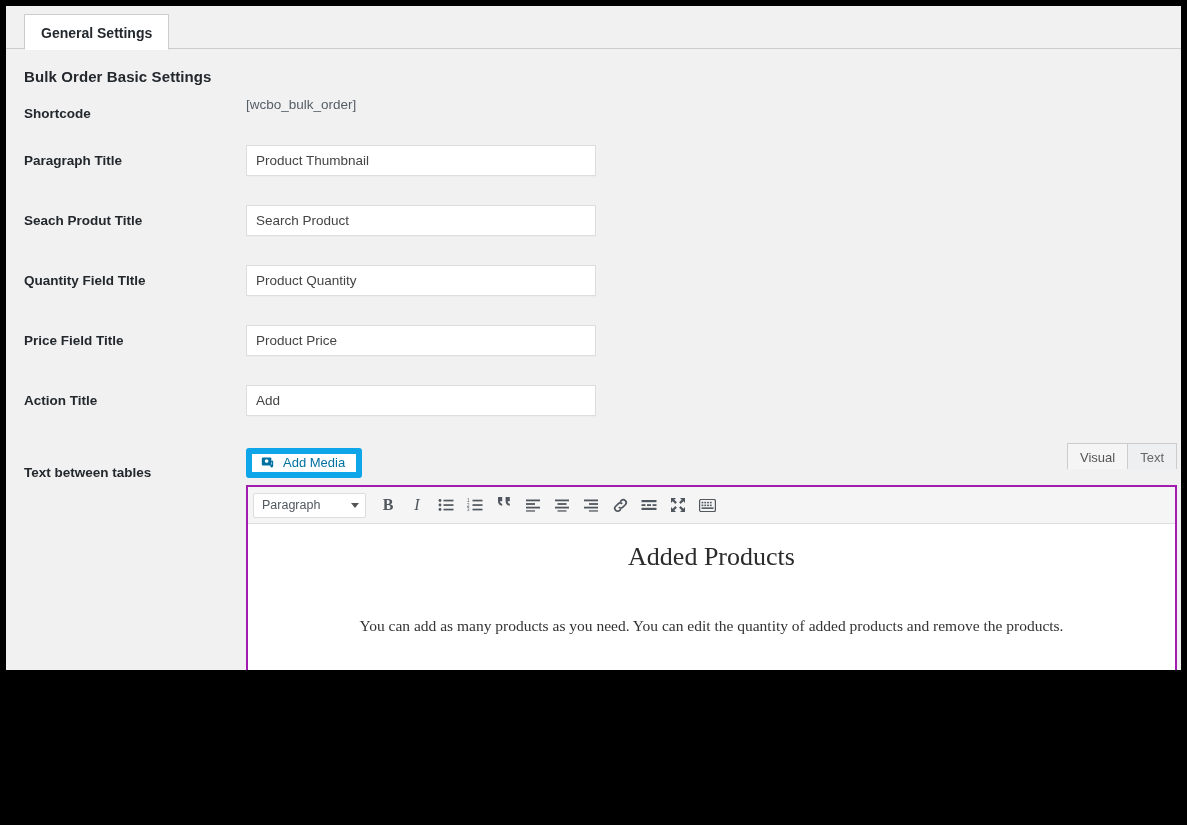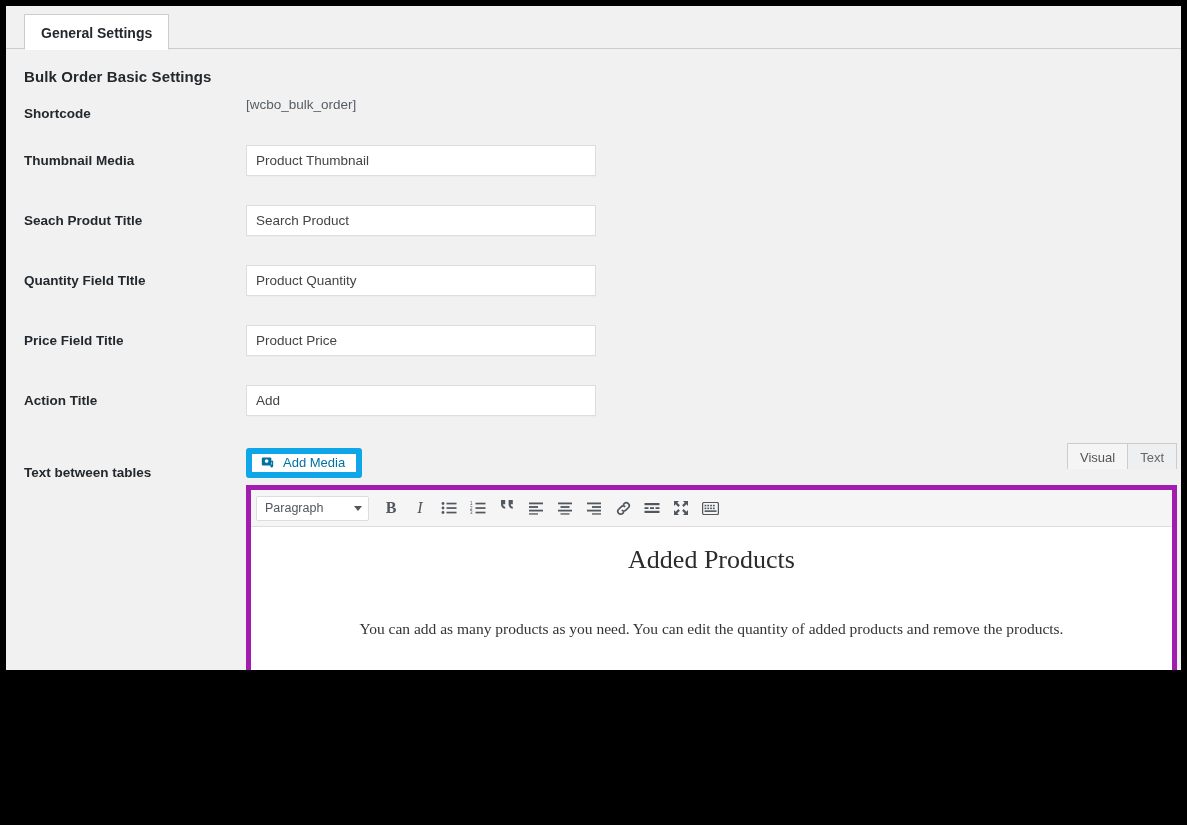--- a/index.html
+++ b/index.html
@@ -135,21 +135,21 @@
     line-height: 20px;
   }
   .etab.active {
     background: #f5f5f5;
     color: #555;
     border-color: #ccc;
   }
   .etab + .etab { margin-left: -1px; }
 
   .mce-panel {
-    border: 5px solid #a21caf;
+    border: 2px solid #a21caf;
     background: #f0abfc;
   }
   .mce-toolbar {
     height: 37px;
     background: #f5f5f5;
     border-bottom: 1px solid #ddd;
     display: flex;
     align-items: center;
     padding: 0 5px;
     gap: 3px;
@@ -253,21 +253,21 @@
   <div class="form">
 
     <div class="row shortcode-row">
       <div class="row-label">Shortcode</div>
       <div class="row-field">
         <span class="shortcode-value">[wcbo_bulk_order]</span>
       </div>
     </div>
 
     <div class="row field-row">
-      <div class="row-label">Thumbnail Media</div>
+      <div class="row-label">Paragraph Title</div>
       <div class="row-field">
         <input class="txt" type="text" value="Product Thumbnail" style="">
       </div>
     </div>
 
     <div class="row field-row">
       <div class="row-label">Seach Produt Title</div>
       <div class="row-field">
         <input class="txt" type="text" value="Search Product" style="">
       </div>

